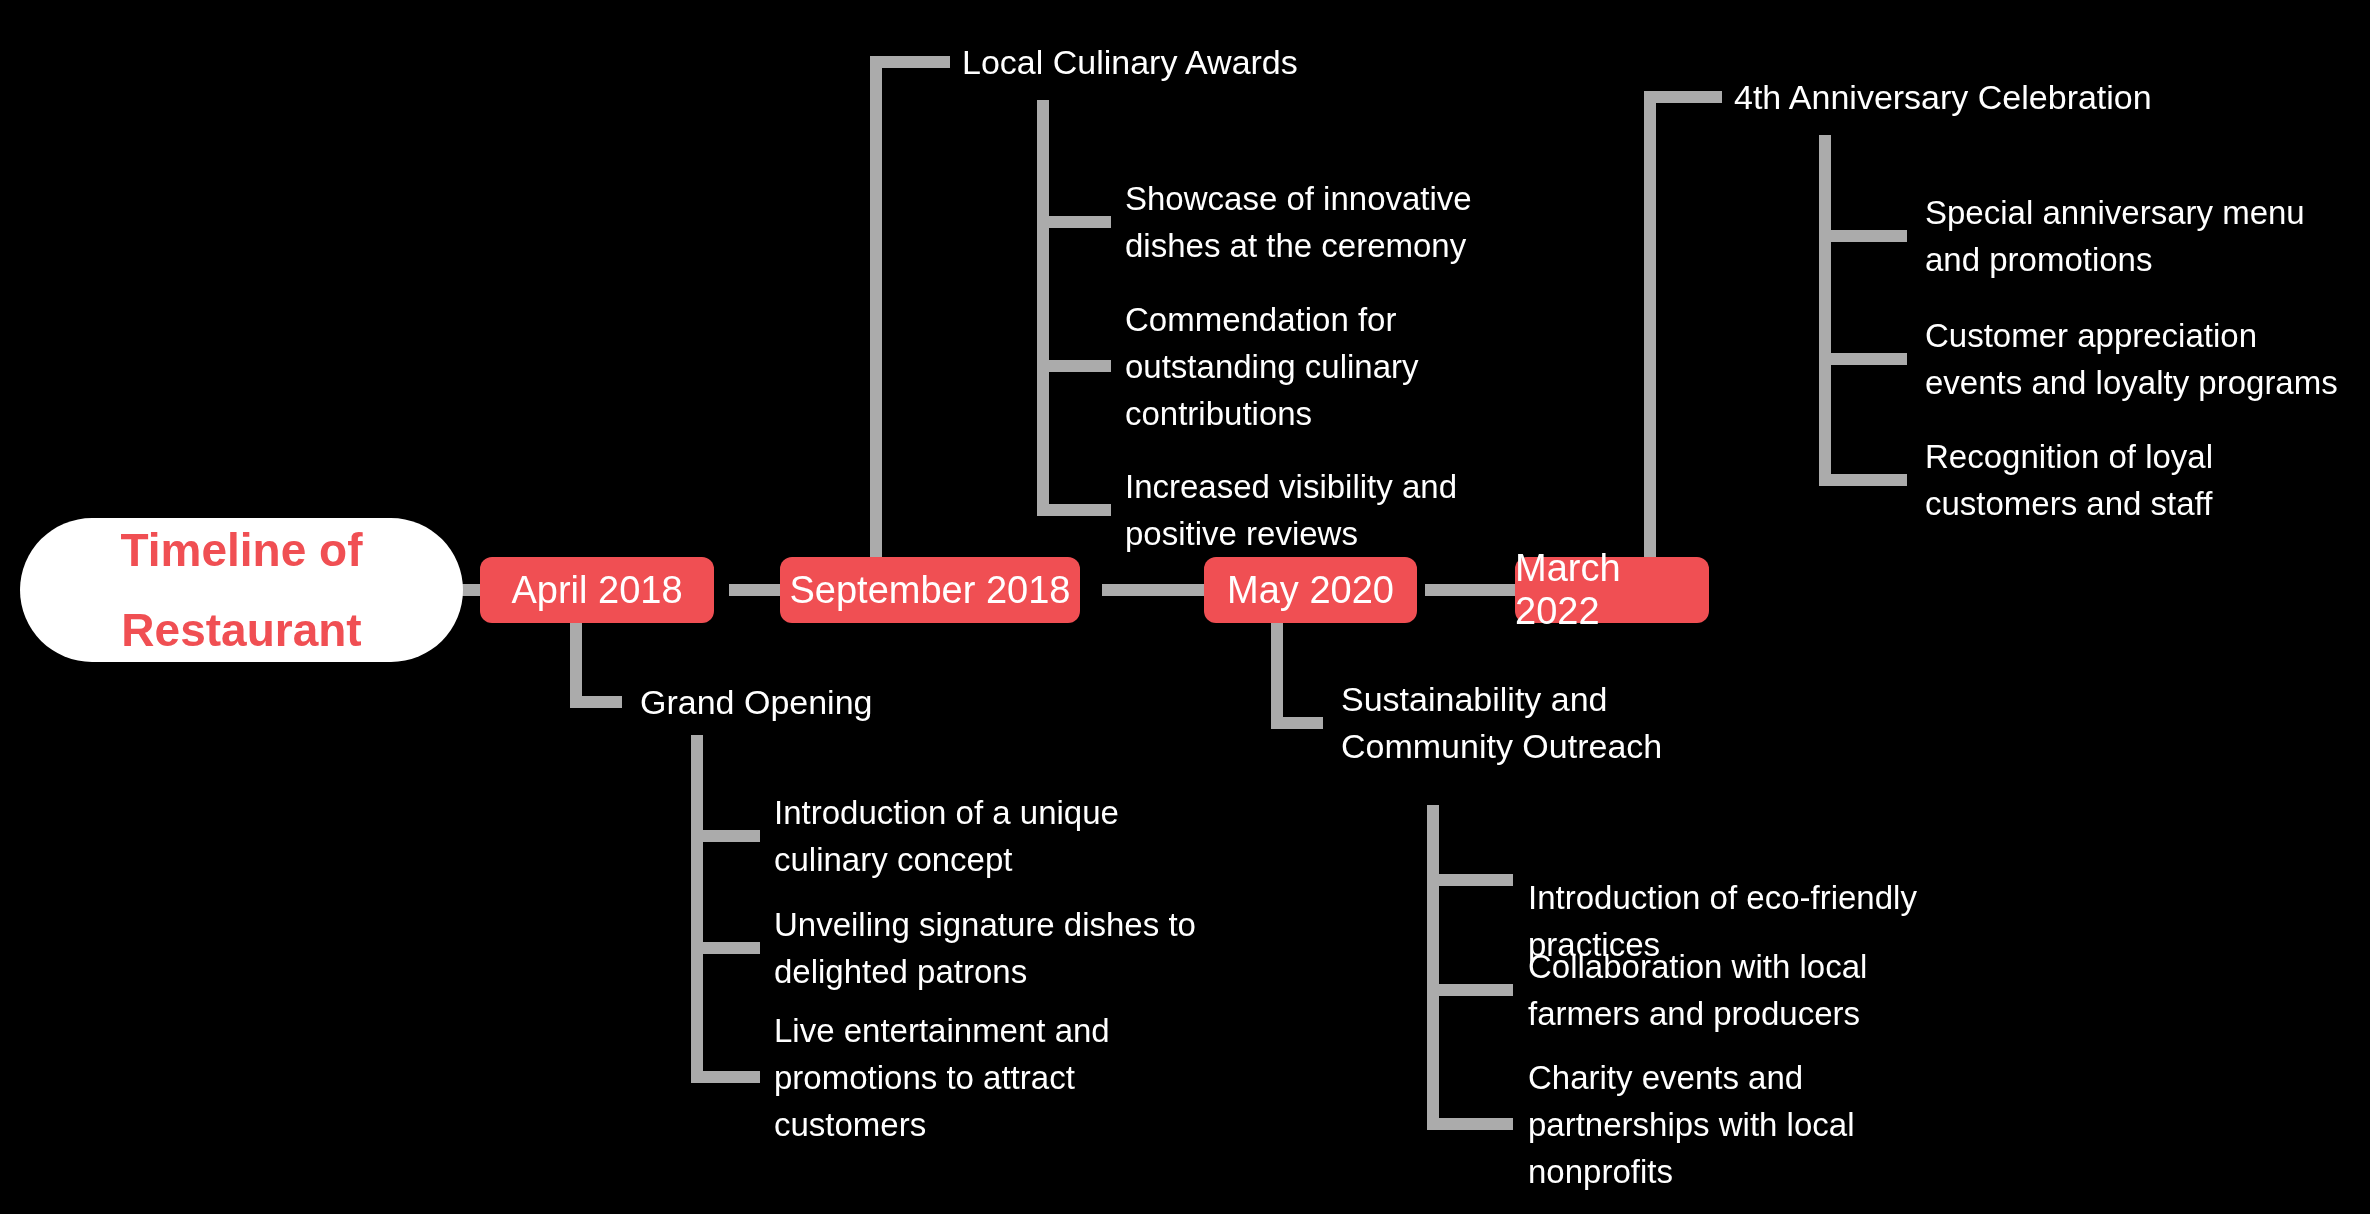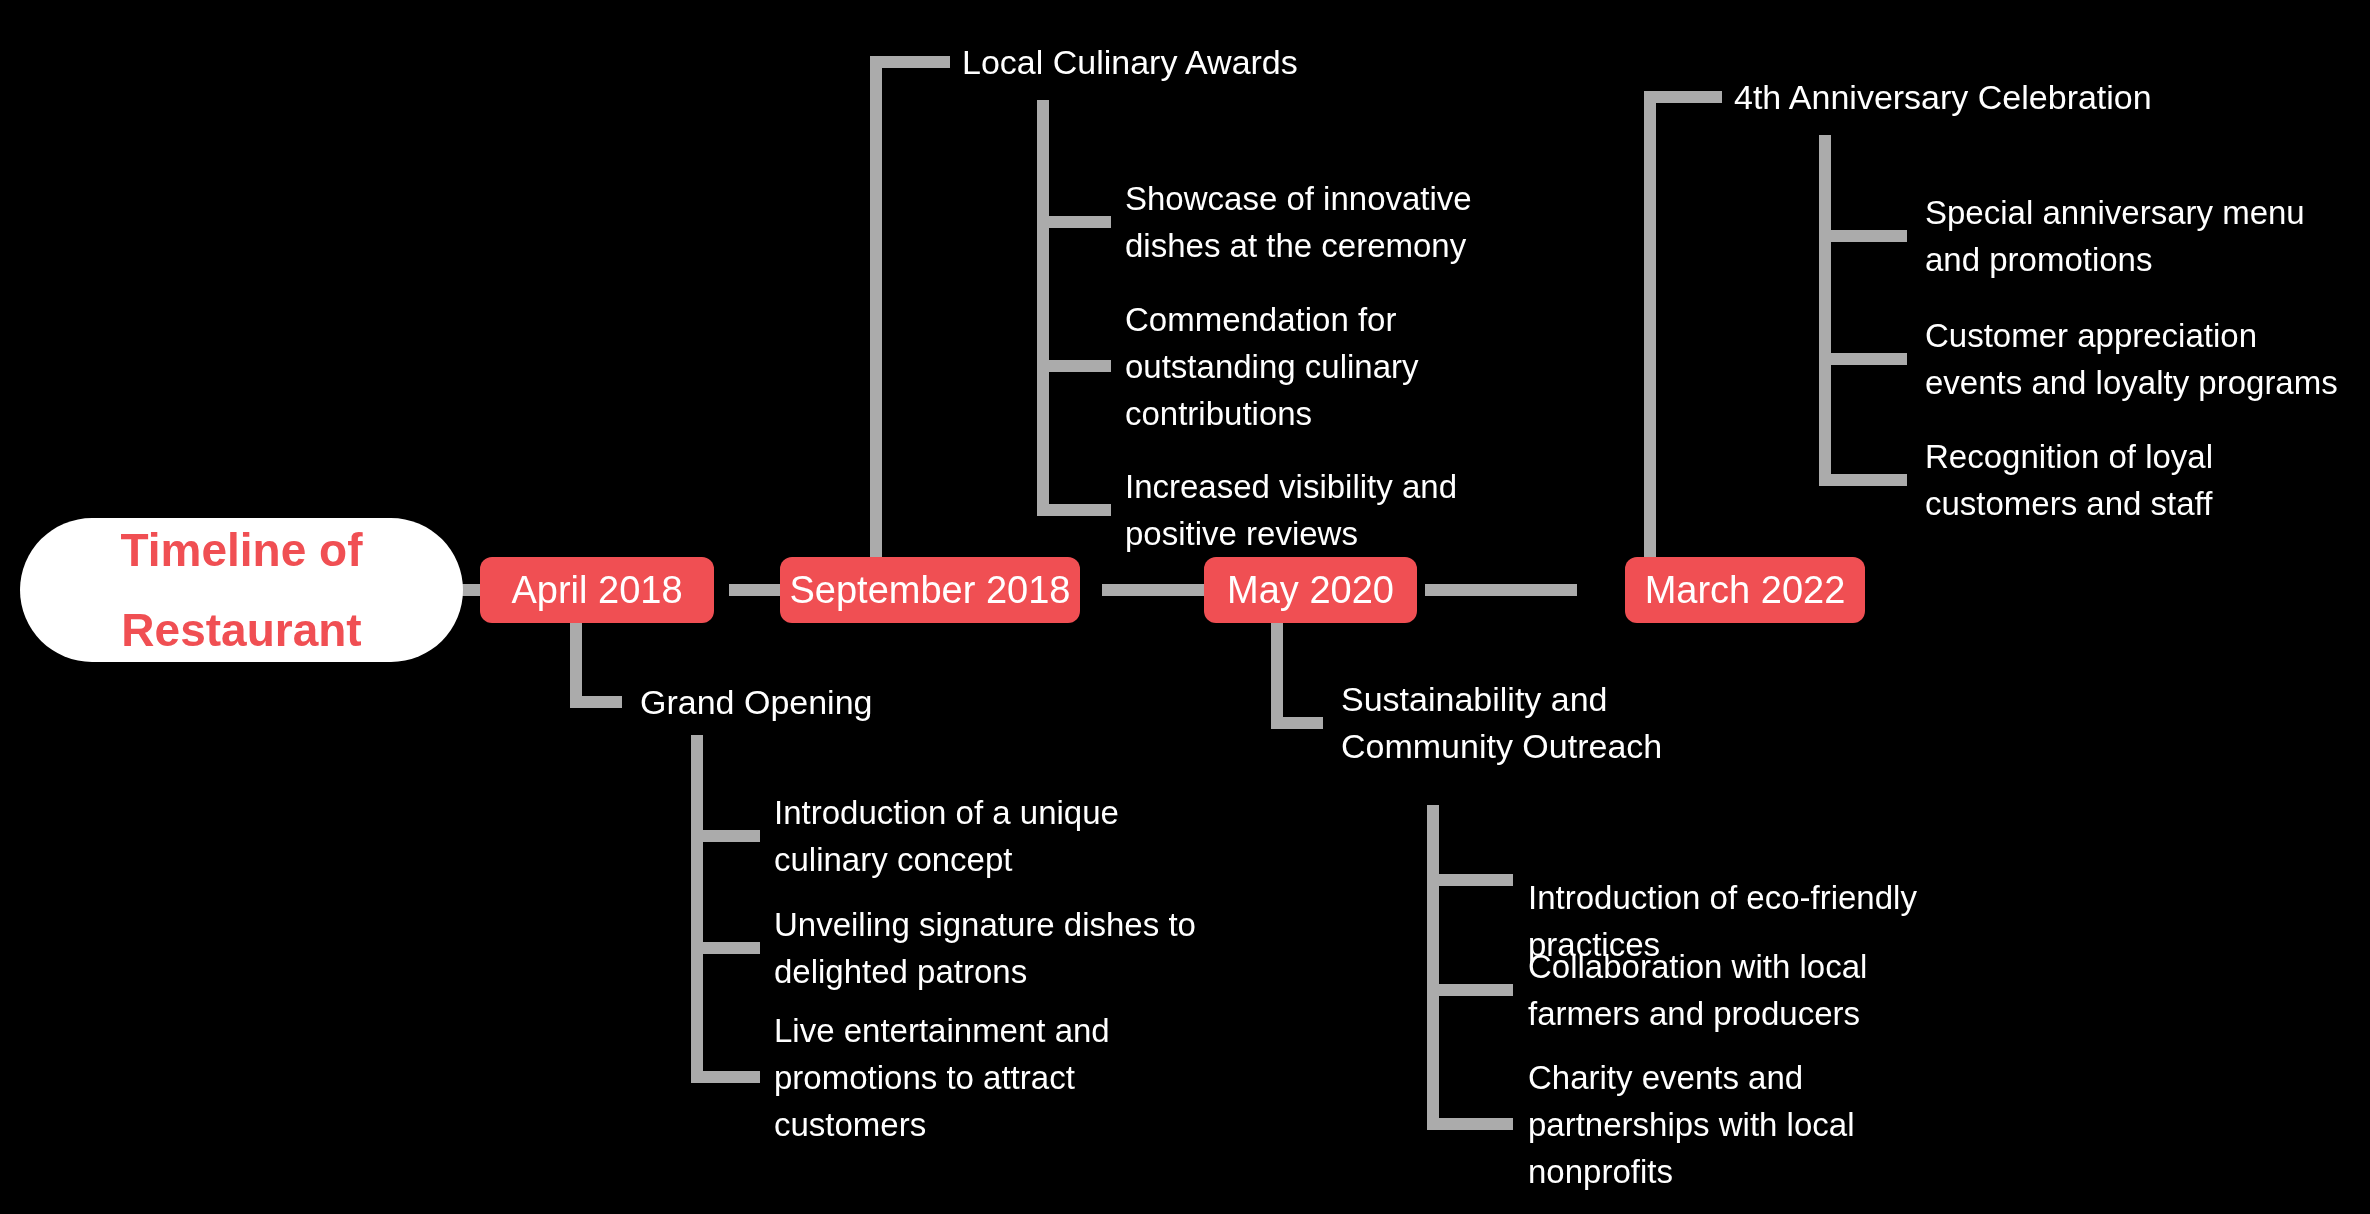--- a/index.html
+++ b/index.html
@@ -55,21 +55,21 @@
   <div class="gl h" style="left:729px;top:584px;width:51px"></div>
   <div class="gl h" style="left:1102px;top:584px;width:110px"></div>
   <div class="gl h" style="left:1425px;top:584px;width:152px"></div>
 
   <div class="root-pill">Timeline of
 Restaurant</div>
 
   <div class="date-node" style="left:480px;width:234px">April 2018</div>
   <div class="date-node" style="left:780px;width:300px">September 2018</div>
   <div class="date-node" style="left:1204px;width:213px">May 2020</div>
-  <div class="date-node" style="left:1625px;width:240px">March 2022</div>
+  <div class="date-node" style="left:1515px;width:194px">March 2022</div>
 
   <div>
     <div class="gl v" style="left:570px;top:623px;height:85px"></div>
     <div class="gl h" style="left:570px;top:696px;width:52px"></div>
     <div class="btitle" style="left:640px;top:679px">Grand Opening</div>
     <div class="gl v" style="left:691px;top:735px;height:348px"></div>
     <div class="gl h" style="left:691px;top:830px;width:69px"></div>
     <div class="gl h" style="left:691px;top:942px;width:69px"></div>
     <div class="gl h" style="left:691px;top:1071px;width:69px"></div>
     <div class="item" style="left:774px;top:789px">Introduction of a unique

